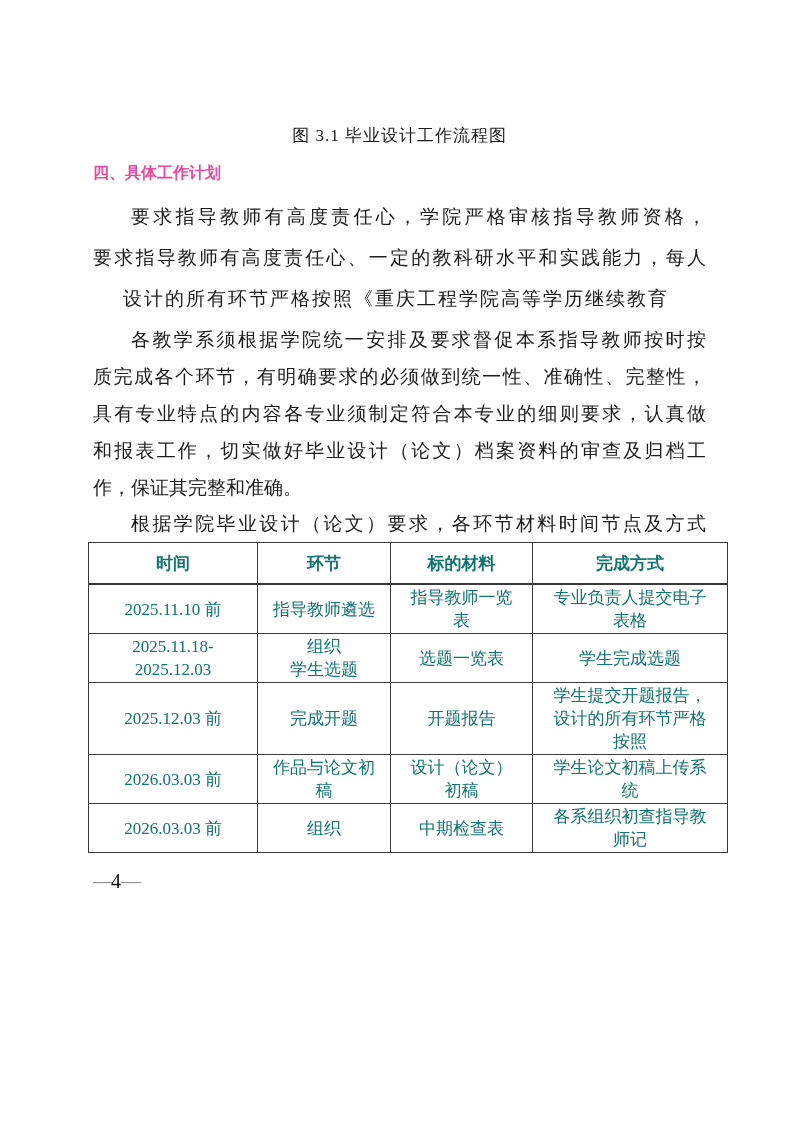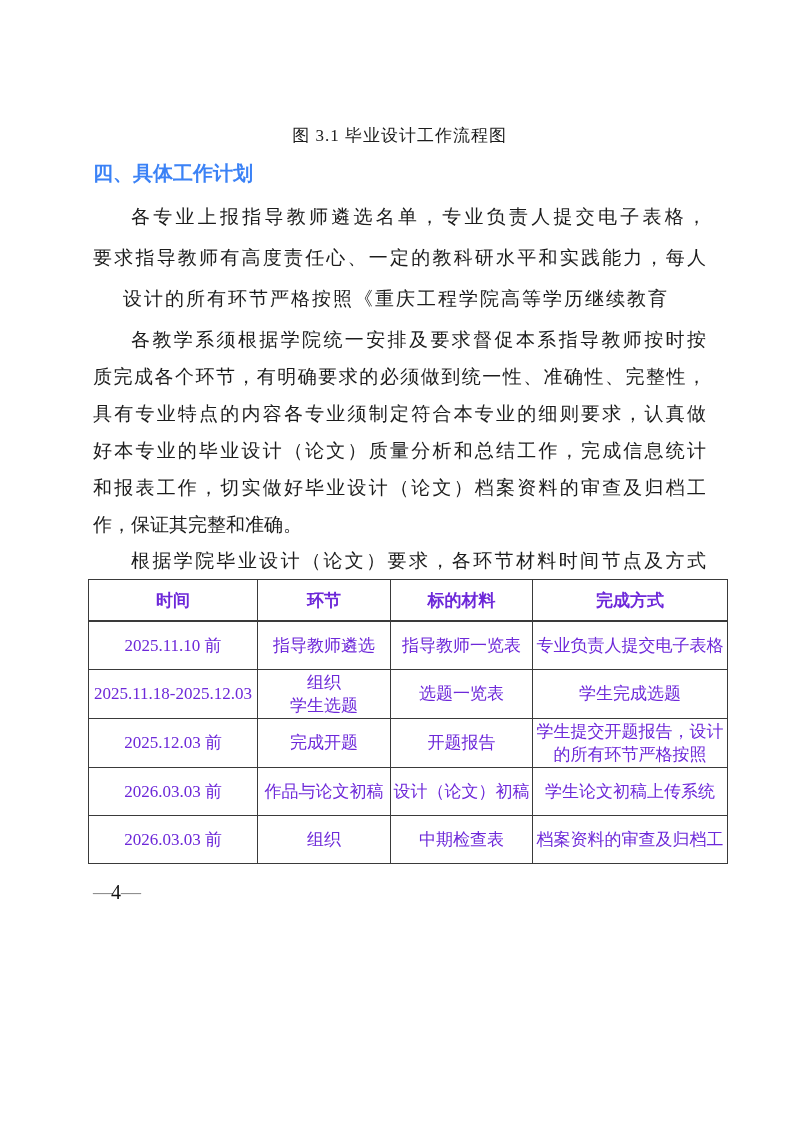--- a/index.html
+++ b/index.html
@@ -16,25 +16,25 @@
     overflow: hidden;
   }
   .caption {
     font-size: 17px;
     line-height: 24px;
     text-align: center;
     letter-spacing: 1px;
   }
   .heading {
     margin-top: 10px;
-    font-size: 20px;
+    font-size: 16px;
     line-height: 30px;
     font-weight: bold;
     font-family: "Liberation Sans", sans-serif;
-    color: #3b82f6;
+    color: #ec4899;
   }
   .para { font-size: 19px; }
   .para .line { white-space: nowrap; }
   .p1 { margin-top: 8px; }
   .p1 .line { line-height: 41px; }
   .p2 { margin-top: 2px; }
   .p2 .line { line-height: 37px; }
   .p3 { margin-top: 0; }
   .p3 .line { line-height: 36px; }
   .line.indent { text-indent: 38px; }
@@ -52,24 +52,24 @@
   table.schedule col.c1 { width: 169px; }
   table.schedule col.c2 { width: 133px; }
   table.schedule col.c3 { width: 142px; }
   table.schedule col.c4 { width: 195px; }
   table.schedule td, table.schedule th {
     border: 1px solid #3a3a3a;
     text-align: center;
     vertical-align: middle;
     font-size: 17px;
     line-height: 23px;
-    padding: 1px 2px;
+    padding: 1px 13px;
     white-space: pre-line;
     font-weight: normal;
-    color: #6d28d9;
+    color: #0f766e;
   }
   table.schedule thead th {
     font-weight: bold;
     border-bottom-width: 2px;
     height: 38px;
   }
   table.schedule tbody tr { height: 48px; }
 
   .footer-pagenum {
     margin-top: 16px;
@@ -82,30 +82,29 @@
 </head>
 <body>
 
 <div class="page">
 
   <div class="caption">图 3.1 毕业设计工作流程图</div>
 
   <div class="heading">四、具体工作计划</div>
 
   <div class="para p1">
-    <div class="line indent jl">各专业上报指导教师遴选名单，专业负责人提交电子表格，</div>
+    <div class="line indent jl">要求指导教师有高度责任心，学院严格审核指导教师资格，</div>
     <div class="line jl">要求指导教师有高度责任心、一定的教科研水平和实践能力，每人</div>
     <div class="line spread offset">设计的所有环节严格按照《重庆工程学院高等学历继续教育</div>
   </div>
 
   <div class="para p2">
     <div class="line indent jl">各教学系须根据学院统一安排及要求督促本系指导教师按时按</div>
     <div class="line jl">质完成各个环节，有明确要求的必须做到统一性、准确性、完整性，</div>
     <div class="line jl">具有专业特点的内容各专业须制定符合本专业的细则要求，认真做</div>
-    <div class="line jl">好本专业的毕业设计（论文）质量分析和总结工作，完成信息统计</div>
     <div class="line jl">和报表工作，切实做好毕业设计（论文）档案资料的审查及归档工</div>
     <div class="line">作，保证其完整和准确。</div>
   </div>
 
   <div class="para p3">
     <div class="line indent jl">根据学院毕业设计（论文）要求，各环节材料时间节点及方式</div>
   </div>
 
   <table class="schedule">
     <colgroup>
@@ -145,20 +144,20 @@
       <tr>
         <td>2026.03.03 前</td>
         <td>作品与论文初稿</td>
         <td>设计（论文）初稿</td>
         <td>学生论文初稿上传系统</td>
       </tr>
       <tr>
         <td>2026.03.03 前</td>
         <td>组织</td>
         <td>中期检查表</td>
-        <td>档案资料的审查及归档工</td>
+        <td>各系组织初查指导教师记</td>
       </tr>
     </tbody>
   </table>
 
   <div class="footer-pagenum"><span class="dash">—</span><span>4</span><span class="dash">—</span></div>
 
 </div>
 
 </body></html>

